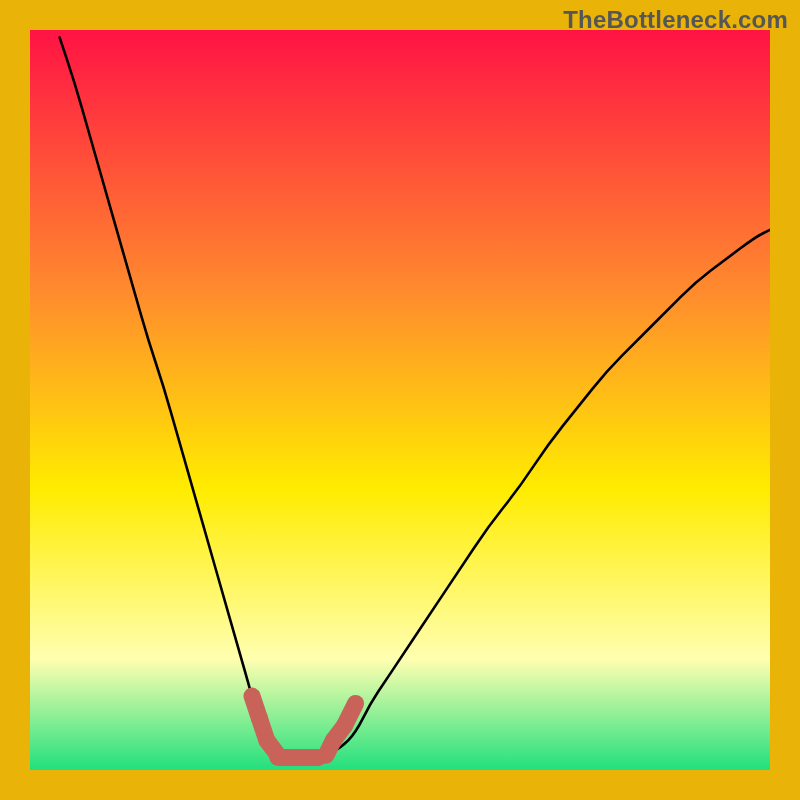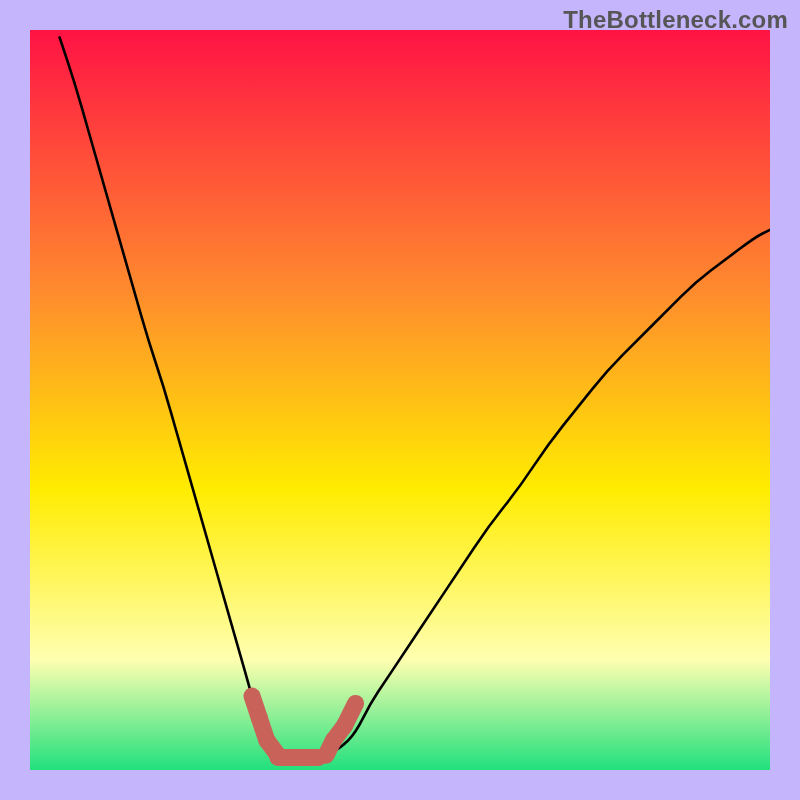--- a/index.html
+++ b/index.html
@@ -8,21 +8,21 @@
     width: 800px;
     height: 800px;
     background: #000;
     overflow: hidden;
     font-family: Arial, Helvetica, sans-serif;
   }
   .frame {
     position: relative;
     width: 800px;
     height: 800px;
-    background: #c4b5fd;
+    background: #eab308;
   }
   .watermark {
     position: absolute;
     top: 6px;
     right: 12px;
     font-size: 24px;
     font-weight: 600;
     color: #565656;
     letter-spacing: 0.2px;
     z-index: 5;

